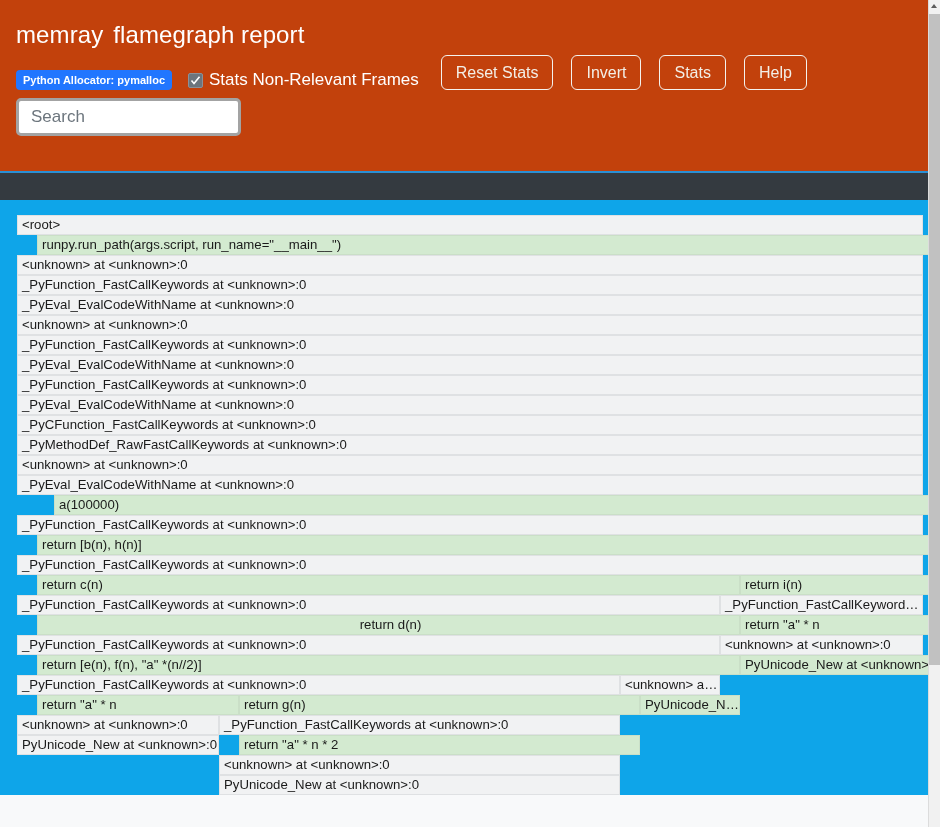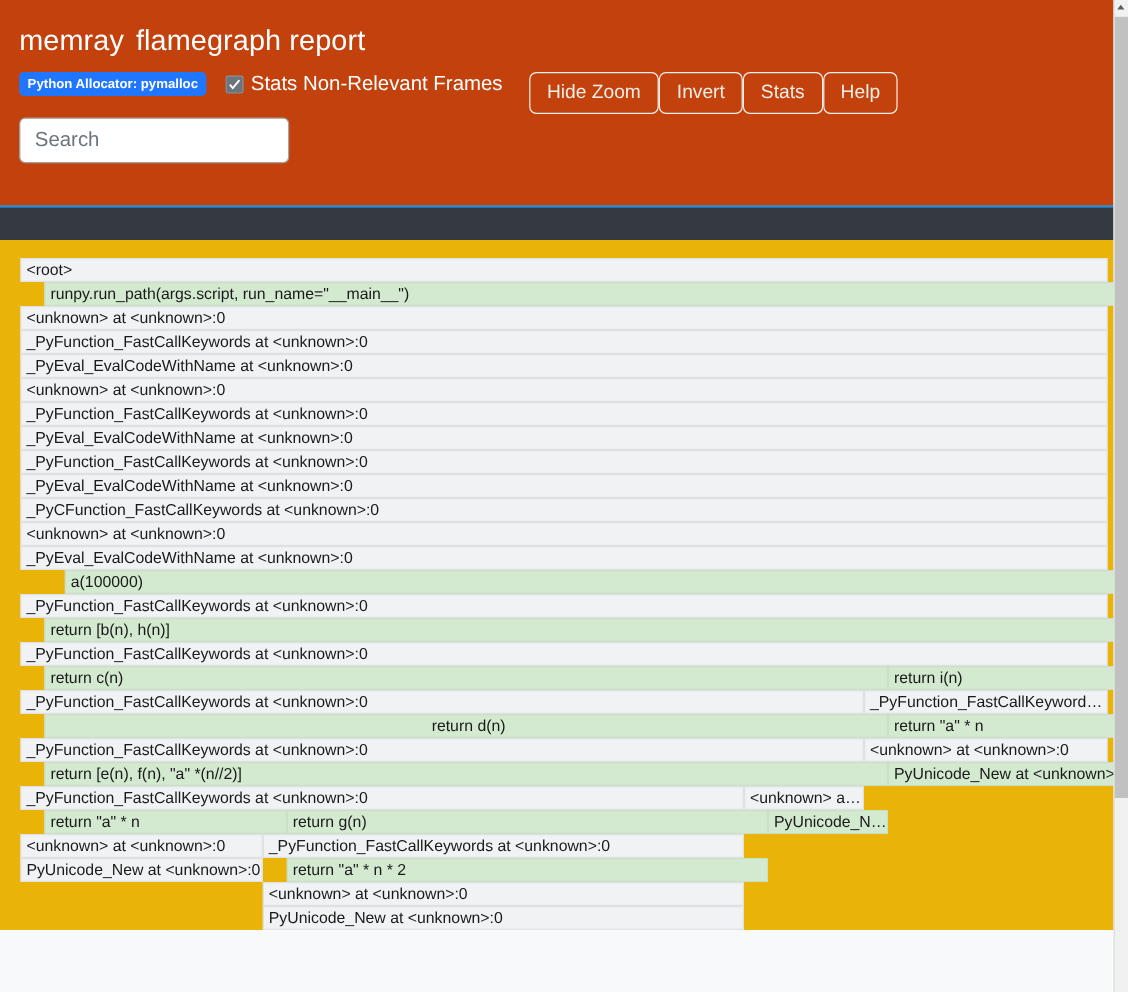--- a/index.html
+++ b/index.html
@@ -30,21 +30,21 @@
     font-size: 24px;
     font-weight: 400;
     padding: 20px 0 0 16px;
     line-height: 30px;
     letter-spacing: 0.1px;
   }
   .header-title .brand { margin-right: 10px; }
 
   .controls-row {
     display: flex;
-    align-items: flex-start;
+    align-items: flex-end;
     padding: 10px 0 0 16px;
     height: 40px;
     box-sizing: border-box;
   }
   .allocator-badge {
     background: #2176ff;
     color: #ffffff;
     font-size: 11px;
     font-weight: bold;
     border-radius: 4px;
@@ -73,32 +73,33 @@
   .check-box svg { position: absolute; top: 1px; left: 1px; }
 
   .btn {
     background: transparent;
     border: 1px solid #f4f2ee;
     color: #f3efe7;
     border-radius: 6px;
     font-size: 16px;
     font-family: "Liberation Sans", sans-serif;
     padding: 7px 14px;
+    margin-left: 18px;
     line-height: 19px;
     cursor: pointer;
     white-space: nowrap;
   }
   .btn.first { margin-left: 22px; }
 
   .search-row { padding: 8px 0 0 16px; }
   .search-input {
     width: 225px;
     height: 38px;
     box-sizing: border-box;
-    border: 1px solid #a3a3a3;
+    border: 3px solid #a3a3a3;
     border-radius: 5px;
     background: #ffffff;
     font-size: 17px;
     font-family: "Liberation Sans", sans-serif;
     color: #212529;
     padding: 0 12px;
     outline: none;
   }
   .search-input::placeholder { color: #6c757d; opacity: 1; }
 
@@ -114,21 +115,21 @@
     width: 928px;
     height: 28px;
     background: #343a40;
     box-sizing: border-box;
   }
 
   
   .flame {
     position: relative;
     width: 928px;
-    background: #eab308;
+    background: #0ea5e9;
     padding-top: 15px;
     box-sizing: border-box;
   }
   .flame-rows {
     position: relative;
     margin-left: 17px;
     width: 906px;
   }
   .frame-row {
     position: relative;
@@ -205,21 +206,21 @@
 
     <label class="check-wrap">
       <span class="check-box">
         <svg width="11" height="11" viewBox="0 0 11 11" aria-hidden="true">
             <path d="M1.5 5.5 L4 8.4 L9.5 1.8" stroke="#ffffff" stroke-width="1.6" fill="none"></path>
           </svg>
       </span>
       <span>Stats Non-Relevant Frames</span>
     </label>
 
-    <button class="btn first">Hide Zoom</button>
+    <button class="btn first">Reset Stats</button>
     <button class="btn">Invert</button>
     <button class="btn">Stats</button>
     <button class="btn">Help</button>
   </div>
 
   <div class="search-row">
     <input class="search-input" type="text" placeholder="Search" style="">
   </div>
 
   <div class="blue-rule"></div>
@@ -255,20 +256,23 @@
       <div class="frame-row">
         <div class="frame" style="left: 0px; width: 906px;">_PyFunction_FastCallKeywords at &lt;unknown&gt;:0</div>
       </div>
       <div class="frame-row">
         <div class="frame" style="left: 0px; width: 906px;">_PyEval_EvalCodeWithName at &lt;unknown&gt;:0</div>
       </div>
       <div class="frame-row">
         <div class="frame" style="left: 0px; width: 906px;">_PyCFunction_FastCallKeywords at &lt;unknown&gt;:0</div>
       </div>
       <div class="frame-row">
+        <div class="frame" style="left: 0px; width: 906px;">_PyMethodDef_RawFastCallKeywords at &lt;unknown&gt;:0</div>
+      </div>
+      <div class="frame-row">
         <div class="frame" style="left: 0px; width: 906px;">&lt;unknown&gt; at &lt;unknown&gt;:0</div>
       </div>
       <div class="frame-row">
         <div class="frame" style="left: 0px; width: 906px;">_PyEval_EvalCodeWithName at &lt;unknown&gt;:0</div>
       </div>
       <div class="frame-row">
         <div class="frame green" style="left: 17px; width: 906px;">a(100000)</div>
       </div>
       <div class="frame-row">
         <div class="frame" style="left: 0px; width: 906px;">_PyFunction_FastCallKeywords at &lt;unknown&gt;:0</div>

